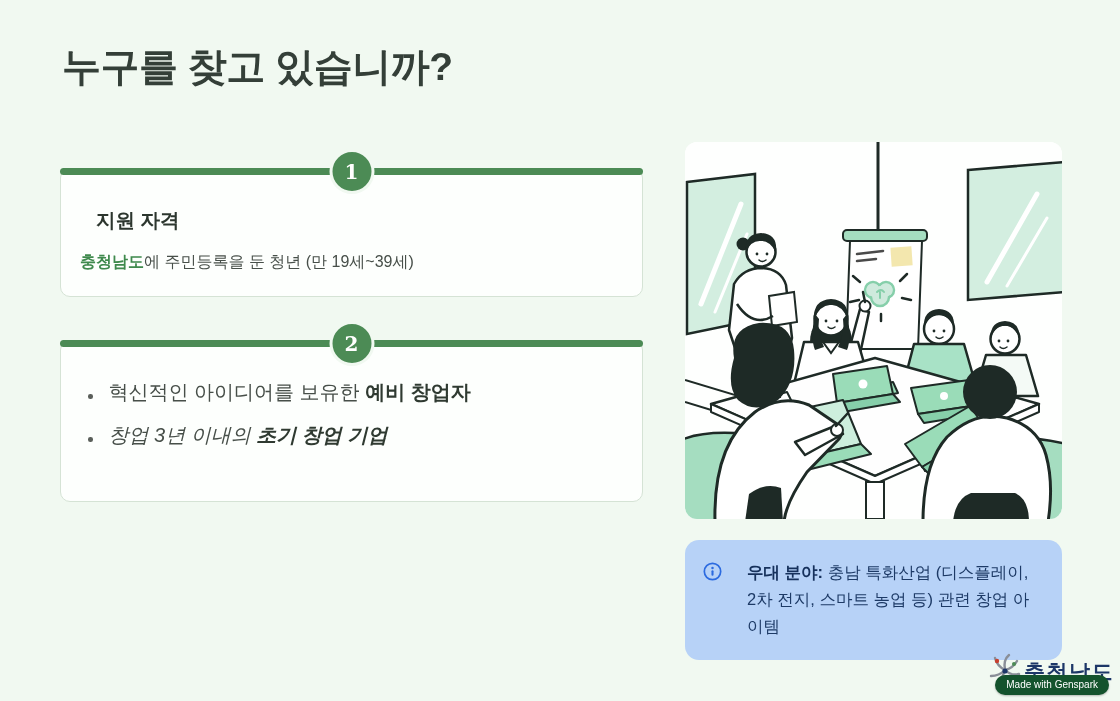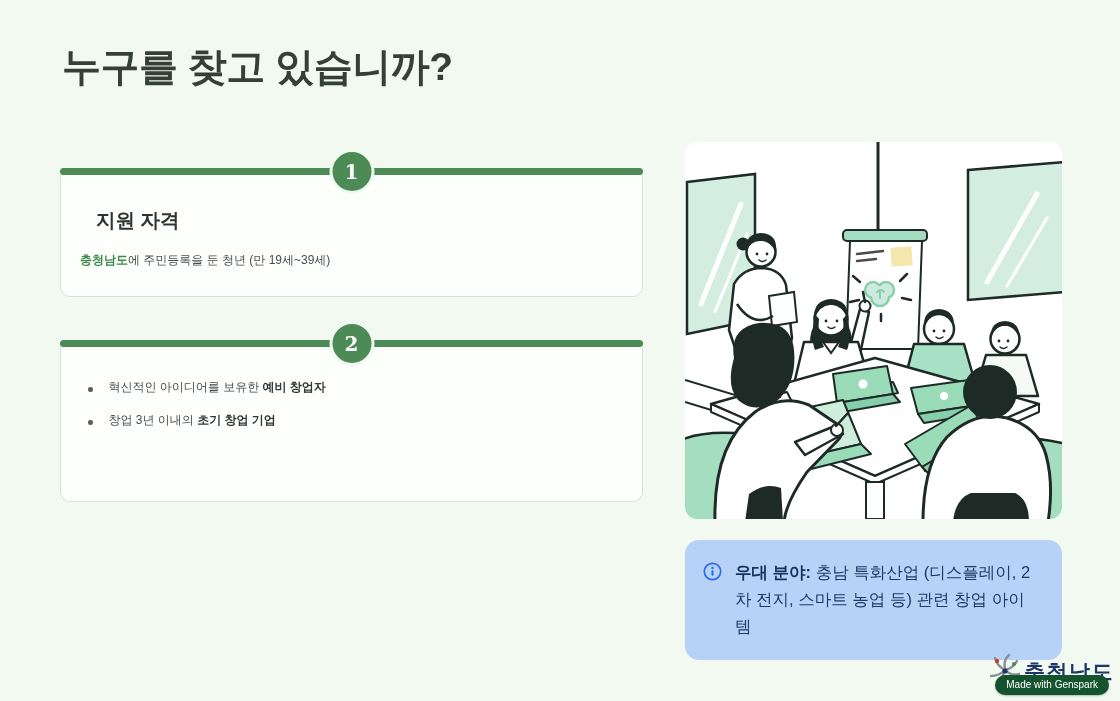--- a/index.html
+++ b/index.html
@@ -11,34 +11,34 @@
   
   .step-card{position:absolute;left:60px;width:583px;}
   .step-card .topbar{position:absolute;top:0;left:0;right:0;height:7px;background:#4c8b55;border-radius:6px;z-index:2;}
   .step-card .badge{position:absolute;top:-19px;left:50%;transform:translateX(-50%);
         width:45px;height:45px;border-radius:50%;background:#4c8b55;border:3px solid #f1f9f1;
         color:#ffffff;font-family:"DejaVu Serif","Liberation Serif",serif;font-weight:700;font-size:20px;
         display:flex;align-items:center;justify-content:center;box-sizing:border-box;z-index:3;}
   .step-card .panel{background:#fdfffd;border:1px solid #d5e3d5;border-radius:10px;
         box-sizing:border-box;padding:38px 20px 20px 19px;position:relative;z-index:1;}
   .card-title{margin:0 0 18px 16px;font-size:19.5px;font-weight:700;color:#2c362e;}
-  .card-text{margin:0;font-size:12px;color:#474f49;}
+  .card-text{margin:0;font-size:16px;color:#474f49;}
   .green-strong{color:#3f8a4d;font-weight:700;}
   .bullet-list{margin:0;padding:0;list-style:none;}
-  .bullet-item{display:flex;align-items:flex-start;margin:0 0 16px 8px;font-size:12px;color:#474f49;}
-  .bullet-item:last-child{margin-bottom:16px;}
+  .bullet-item{display:flex;align-items:center;margin:0 0 16px 8px;font-size:20px;color:#474f49;}
+  .bullet-item:last-child{margin-bottom:16px;font-style:italic;}
   .bullet-dot{width:4.5px;height:4.5px;border-radius:50%;background:#5a5f5a;margin:8px 16px 0 0;flex:none;}
   .bold-part{font-weight:700;color:#2f3a31;}
   
   .illustration{position:absolute;left:685px;top:142px;width:377px;height:377px;border-radius:12px;
         overflow:hidden;background:#fefffe;}
   .illustration svg{display:block;width:100%;height:100%;}
   
   .info-box{position:absolute;left:685px;top:540px;width:377px;box-sizing:border-box;
-        background:#b7d2f7;border-radius:14px;padding:19px 22px 19px 18px;display:flex;gap:13px;}
+        background:#b7d2f7;border-radius:14px;padding:19px 22px 19px 18px;display:flex;gap:25px;}
   .info-icon{flex:none;margin-top:3px;}
   .info-text{margin:0;font-size:16.5px;line-height:1.65;color:#1d3a66;}
   .info-label{font-weight:700;color:#16315c;}
   
   .footer{position:absolute;right:4px;bottom:3px;width:136px;height:46px;}
   .cn-logo{position:absolute;right:2px;top:0;display:flex;align-items:center;gap:1px;}
   .cn-logo-text{font-size:21px;font-weight:800;color:#1c3667;letter-spacing:1.5px;white-space:nowrap;}
   .badge-pill{position:absolute;right:7px;bottom:3px;background:#14532d;color:#ffffff;
         font-size:10px;line-height:1;padding:5px 11px;border-radius:11px;white-space:nowrap;
         box-shadow:0 1px 2px rgba(0,0,0,0.25);}

